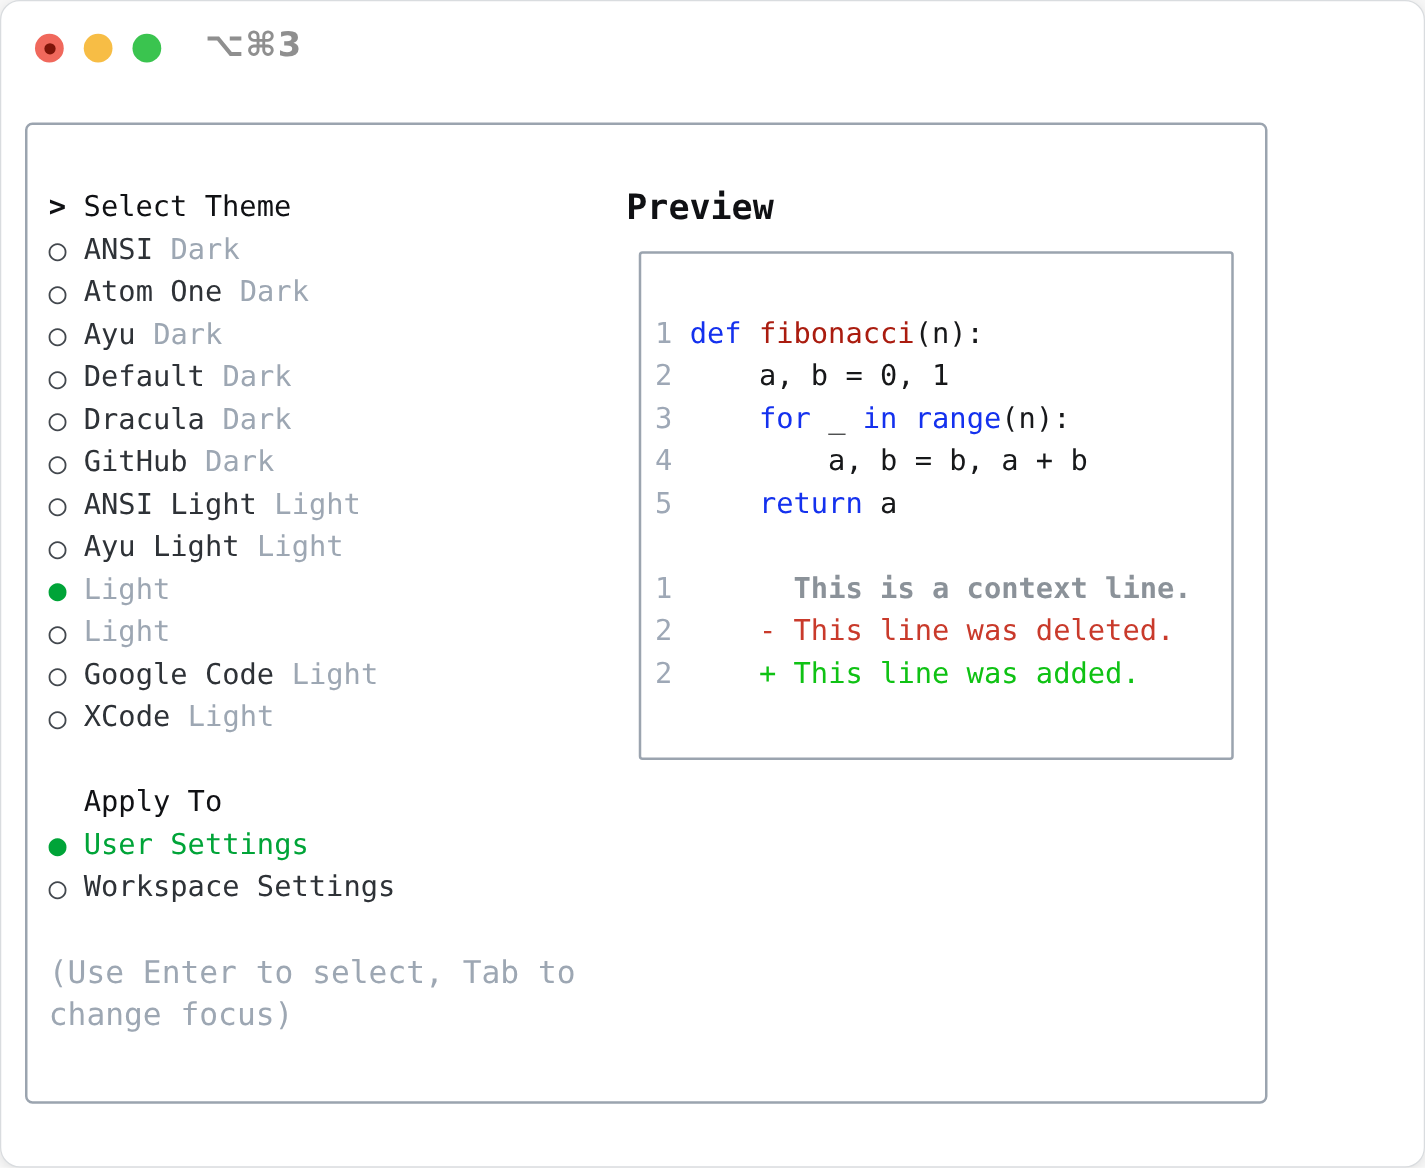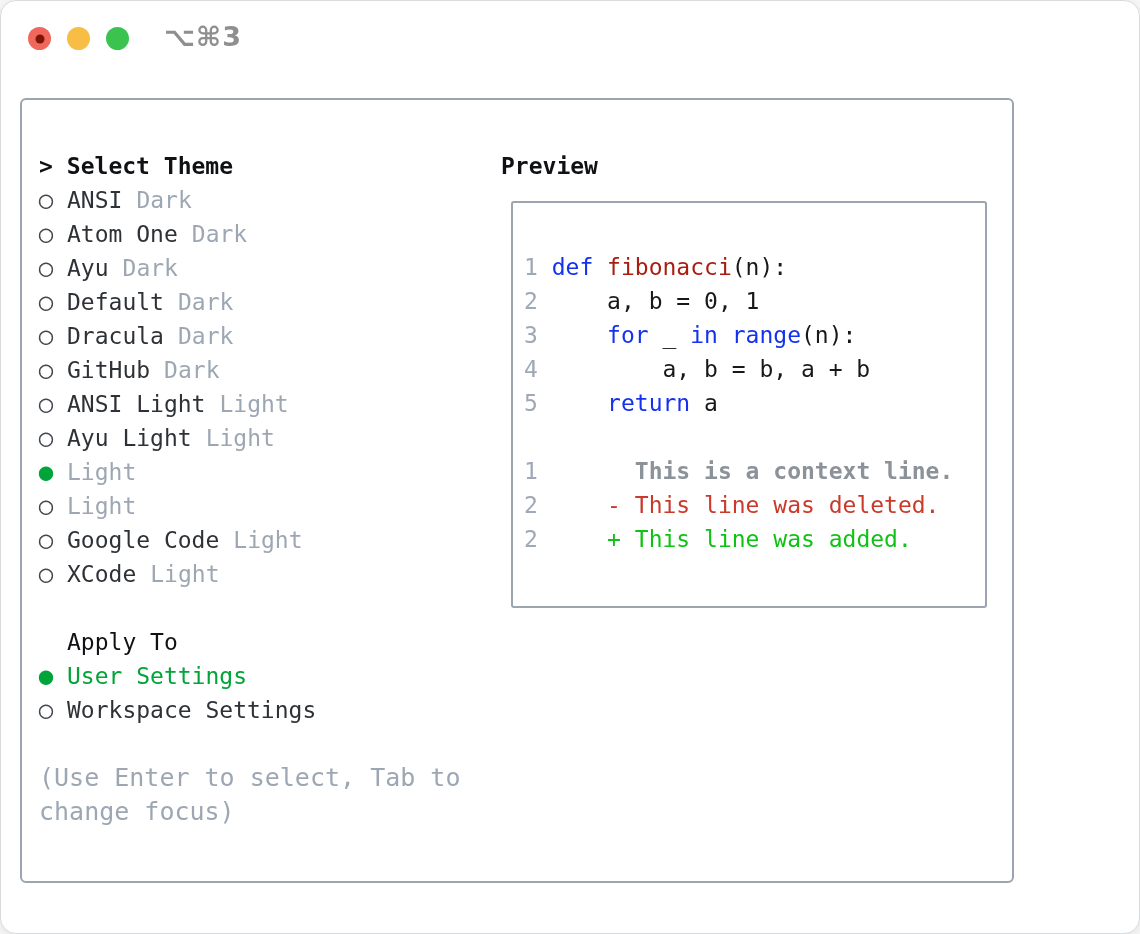--- a/index.html
+++ b/index.html
@@ -33,36 +33,36 @@
   .panel {
     position:absolute; left:19px; top:97px; width:994px; height:785px;
     border:2px solid var(--panel_border); border-radius:6px; background:#fff;
   }
 
   
   .sidebar { position:absolute; left:38px; top:148px; width:440px; font-size:23px; }
   .row { height:34px; line-height:34px; display:flex; align-items:center; white-space:pre; }
   .row.blank { height:34px; }
   .prompt { font-weight:bold; color:var(--heading); margin-right:14px; }
-  .h-title { font-weight:bold; color:var(--heading); }
+  .h-title { font-weight:normal; color:var(--heading); }
   .marker { width:14px; margin-right:14px; color:var(--radio); font-size:24px;
             display:inline-flex; justify-content:center; }
   .marker.sel { color:var(--accent); }
   .iname { color:var(--text); margin-right:14px; }
   .iname.sel { color:var(--accent); }
   .suffix { color:var(--muted); }
   .apply-title { padding-left:28px; color:var(--heading); }
   .opt-label { color:var(--text); }
   .opt-label.sel { color:var(--accent); }
   .hint { margin-top:0; width:436px; color:var(--muted); font-size:25px; line-height:34px; }
 
   
   .preview-title {
     position:absolute; left:500px; top:148px; height:34px; line-height:34px;
-    font-size:23px; font-weight:bold; color:var(--heading);
+    font-size:28px; font-weight:bold; color:var(--heading);
   }
   .preview-box {
     position:absolute; left:510px; top:200px; width:476px; height:407px;
     border:2px solid var(--panel_border); border-radius:3px; background:#fff; overflow:hidden;
   }
   .preview-box pre {
     font-family:inherit; font-size:23px; line-height:34px;
     padding:47px 10px 0 11px; color:var(--code_text);
   }
   .ln     { color:var(--line_number); }

